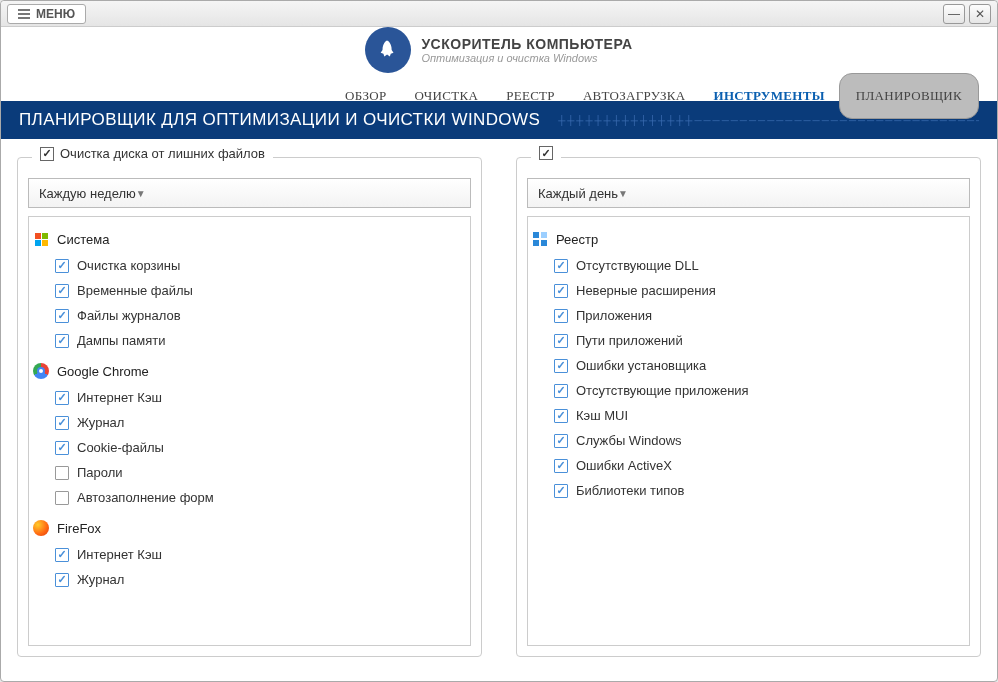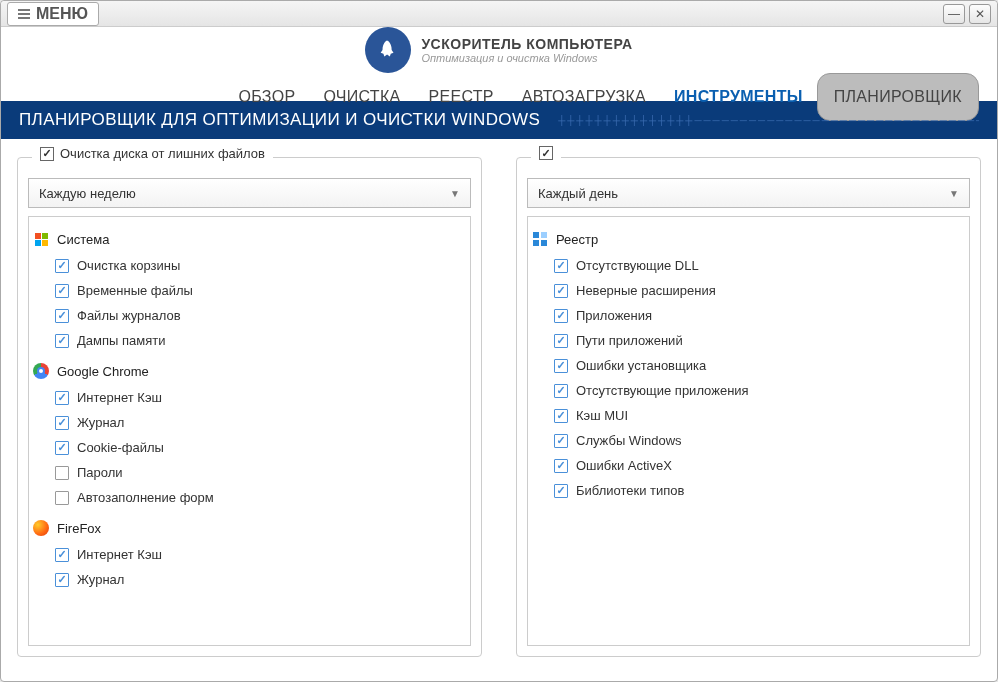--- a/index.html
+++ b/index.html
@@ -1,48 +1,48 @@
 <!DOCTYPE html>
 <html><head>
 <meta charset="utf-8">
 <style>
 * { margin: 0; padding: 0; box-sizing: border-box; font-family: Arial, sans-serif; }
 body { background: #e8e8e8; width: 998px; height: 682px; overflow: hidden; }
 
 .window { width: 998px; height: 682px; background: #fff; border: 1px solid #aaa; border-radius: 4px; }
 
 .titlebar { height: 26px; background: linear-gradient(#f5f5f5,#e5e5e5); border-bottom: 1px solid #ccc; display: flex; align-items: center; padding: 0 6px; border-radius: 4px 4px 0 0; }
-.menu-btn { display: flex; align-items: center; gap: 6px; padding: 2px 10px; border: 1px solid #aaa; background: #fff; border-radius: 3px; font-size: 16px; color: #555; cursor: pointer; font-weight: bold; }
+.menu-btn { display: flex; align-items: center; gap: 6px; padding: 2px 10px; border: 1px solid #aaa; background: #fff; border-radius: 3px; font-size: 12px; color: #555; cursor: pointer; font-weight: bold; }
 .hamburger { display: inline-flex; flex-direction: column; gap: 2px; }
 .hamburger span { width: 12px; height: 2px; background: #777; }
 .titlebar-spacer { flex: 1; }
 .win-btn { width: 22px; height: 20px; border: 1px solid #999; background: linear-gradient(#fdfdfd,#e6e6e6); border-radius: 3px; margin-left: 4px; display: flex; align-items: center; justify-content: center; font-size: 12px; color: #555; cursor: pointer; }
 
 .header { height: 74px; background: #fff; display: flex; align-items: center; padding: 0 18px; flex-direction: column; }
 .logo-wrap { display: flex; align-items: center; gap: 10px; }
 .logo-circle { width: 46px; height: 46px; background: #2a5598; border-radius: 50%; display: flex; align-items: center; justify-content: center; }
 .rocket { width: 22px; height: 22px; }
 .logo-text { display: flex; flex-direction: column; }
 .logo-title { font-size: 14px; color: #444; letter-spacing: 0.5px; font-weight: 600; }
 .logo-sub { font-size: 11px; color: #999; font-style: italic; }
 
 .nav { display: flex; margin-left: auto; gap: 0; align-items: center; }
-.nav-item { font-size: 16px; color: #444; padding: 10px 14px; cursor: pointer; letter-spacing: 0.3px; }
+.nav-item { font-size: 13px; color: #444; padding: 10px 14px; cursor: pointer; letter-spacing: 0.3px; font-family: Liberation Serif, serif; }
 .nav-item.active { color: #0a5fb0; font-weight: 600; }
 .nav-item.highlighted { background: #bcbcbc; border: 1px solid #999; border-radius: 13px; padding: 14px 16px; }
 
 .banner { height: 38px; background: #0a3b7a; display: flex; align-items: center; padding: 0 18px; color: #fff; font-size: 17px; letter-spacing: 0.4px; }
 .banner-sep { margin-left: 18px; color: #3a6bb0; font-size: 10px; letter-spacing: 2px; flex: 1; overflow: hidden; }
 
 .content { display: flex; padding: 18px 16px 12px; gap: 34px; height: 530px; }
 
 .panel { flex: 1; display: flex; flex-direction: column; border: 1px solid #ccc; border-radius: 4px; background: #fff; position: relative; }
 .panel-title { position: absolute; top: -12px; left: 14px; background: #fff; padding: 0 8px; display: flex; align-items: center; gap: 6px; font-size: 13px; color: #333; }
 
-.dropdown { margin: 20px 10px 8px; height: 30px; border: 1px solid #bbb; display: flex; align-items: center; padding: 0 10px; font-size: 13px; color: #333; cursor: pointer; justify-content: space-between; background: linear-gradient(#fff,#f3f3f3); }
+.dropdown { margin: 20px 10px 8px; height: 30px; border: 1px solid #bbb; display: flex; align-items: center; padding: 0 10px; font-size: 13px; color: #333; cursor: pointer; justify-content: flex-start; background: linear-gradient(#fff,#f3f3f3); }
 .dropdown-arrow { font-size: 10px; color: #777; }
 
 .list-container { flex: 1; margin: 0 10px 10px; border: 1px solid #ccc; overflow-y: auto; padding: 10px 0; }
 .list-container::-webkit-scrollbar { width: 14px; }
 .list-container::-webkit-scrollbar-track { background: #f0f0f0; }
 .list-container::-webkit-scrollbar-thumb { background: #c5c5c5; border: 1px solid #aaa; }
 
 .group { margin-bottom: 6px; }
 .group-header { display: flex; align-items: center; gap: 8px; padding: 4px 4px 6px; font-size: 13px; color: #222; }
 .group-icon { width: 16px; height: 16px; display: inline-flex; align-items: center; justify-content: center; }

